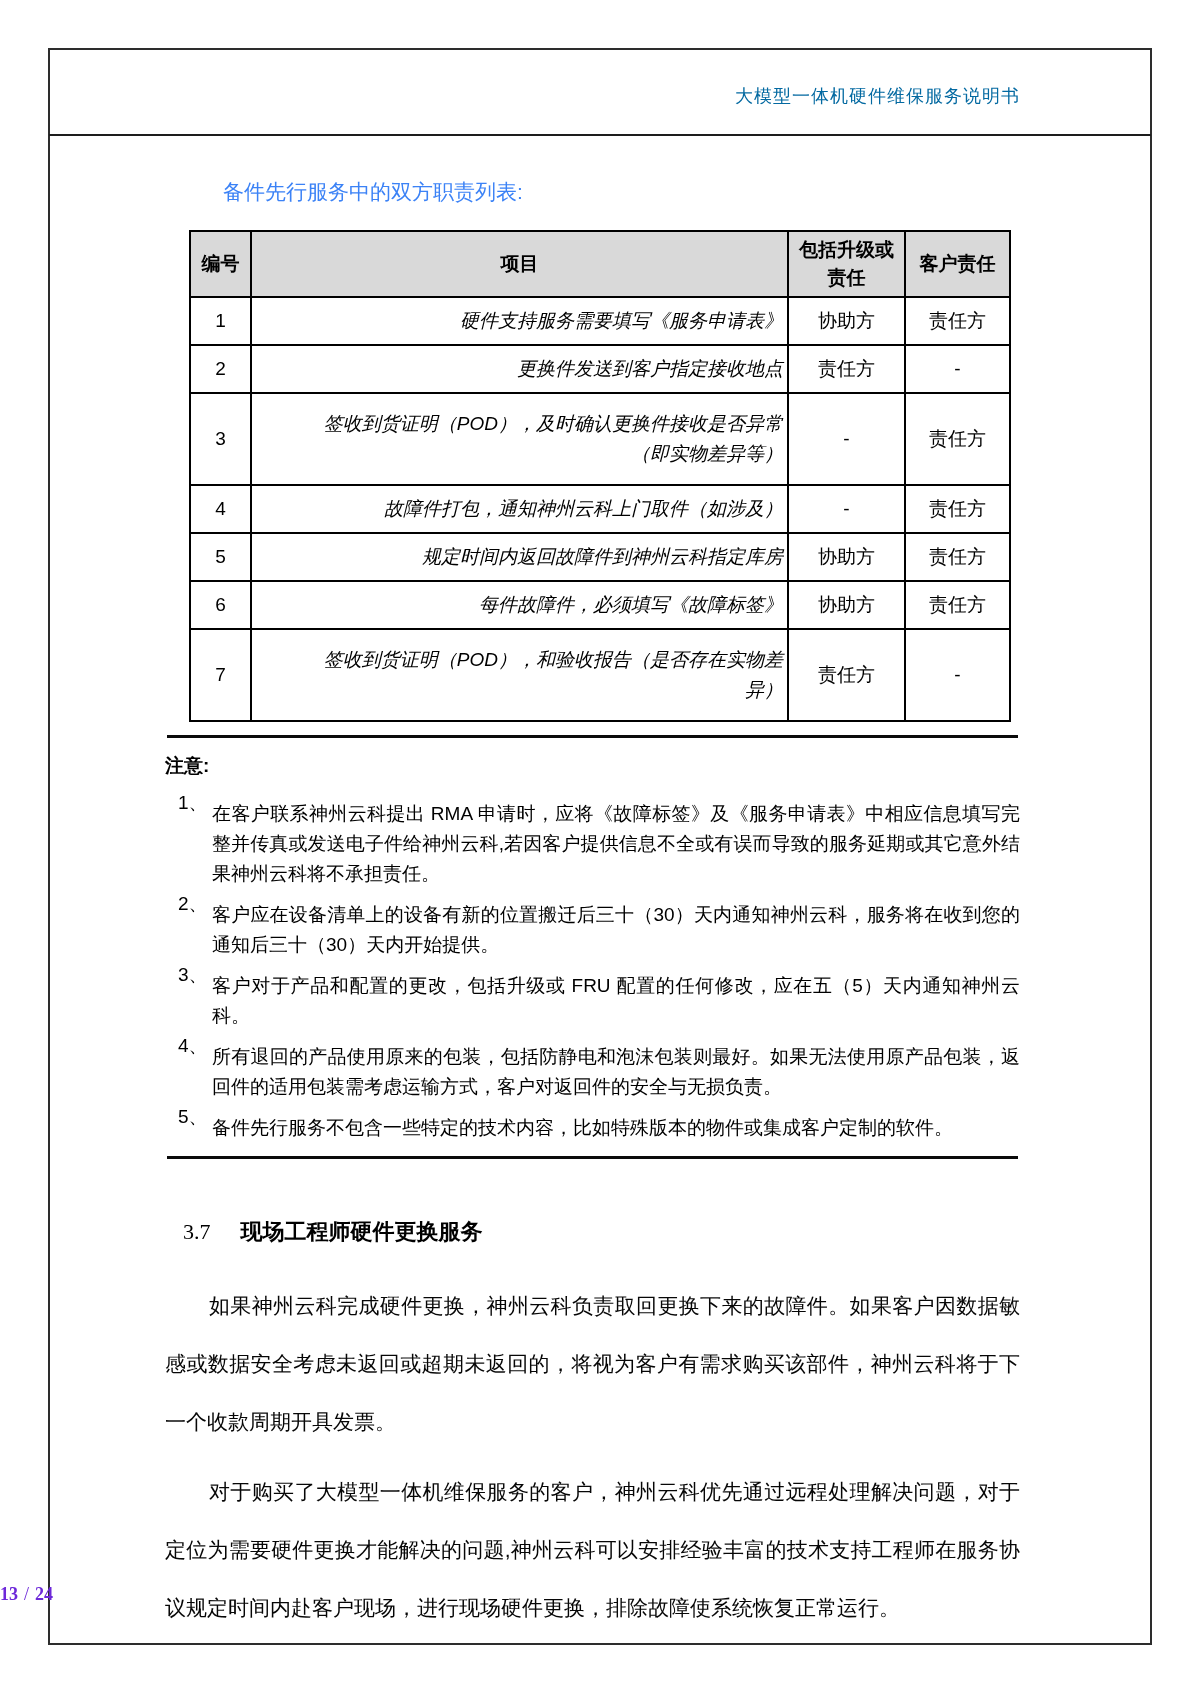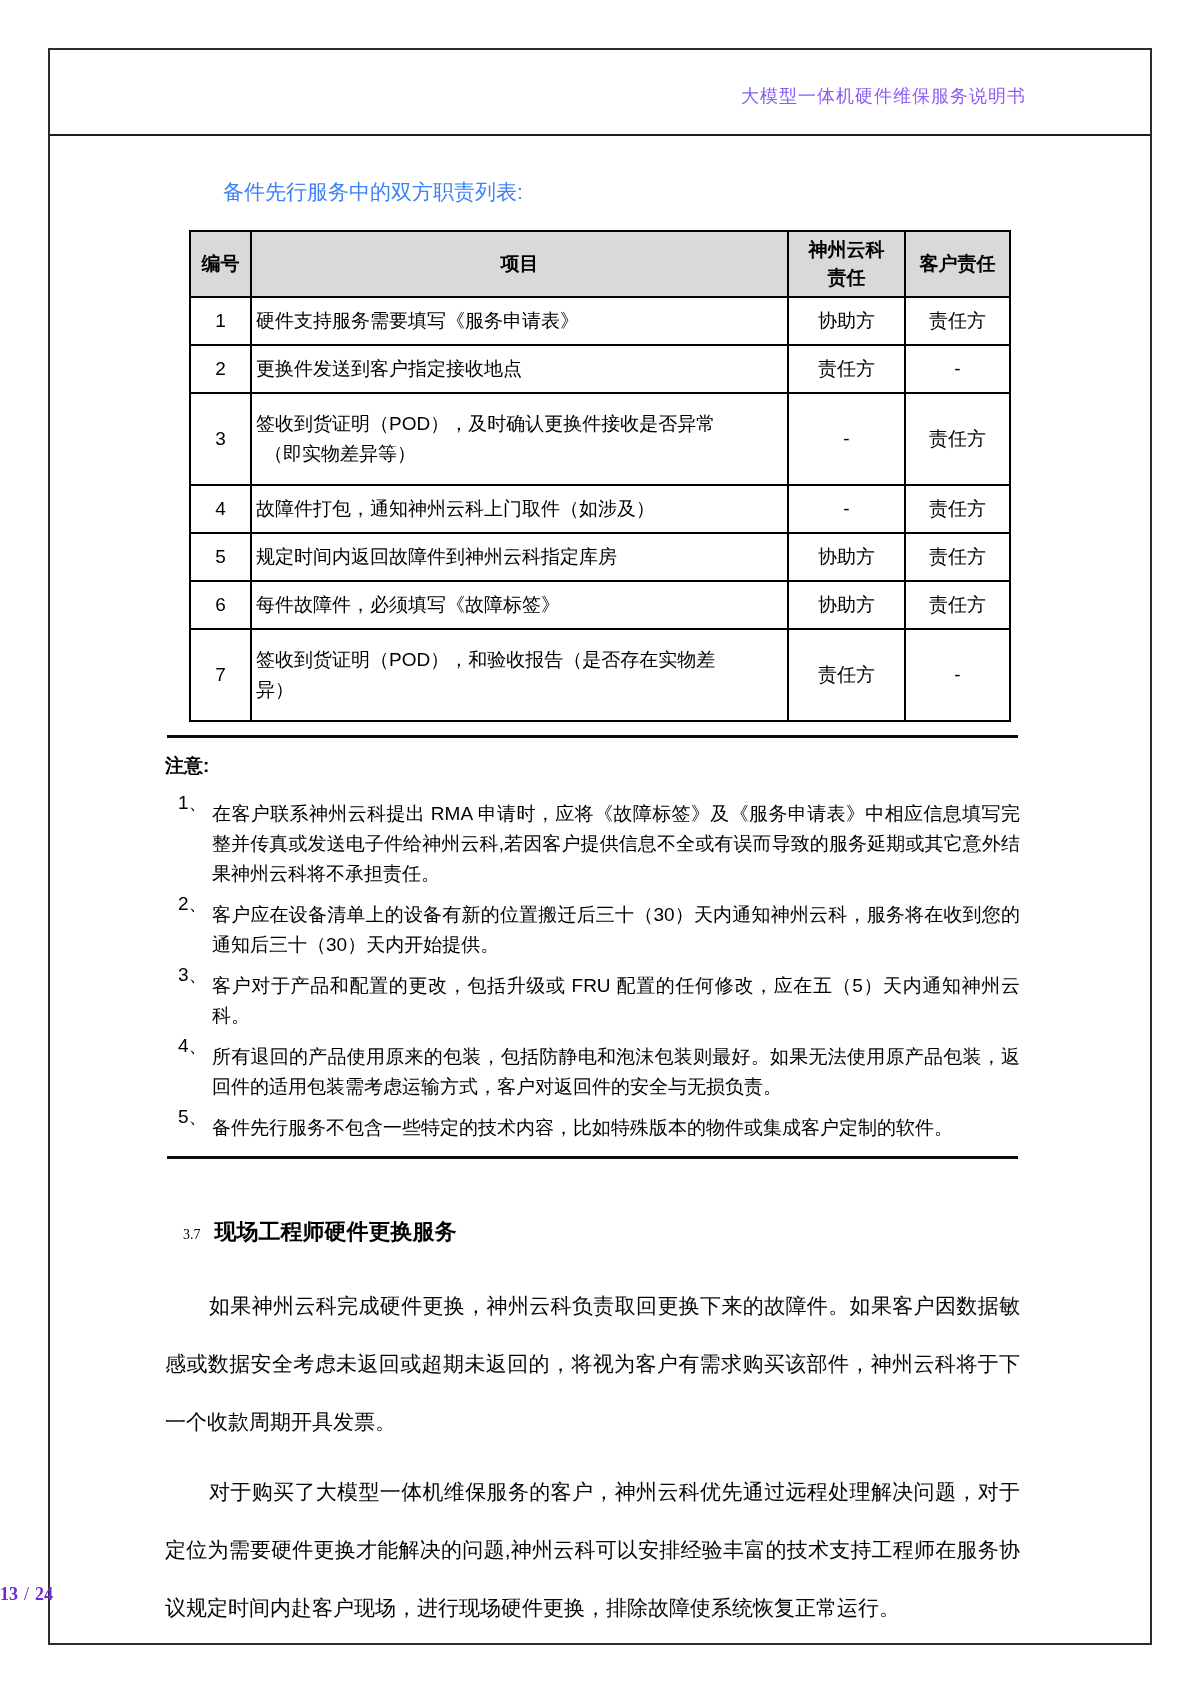--- a/index.html
+++ b/index.html
@@ -11,23 +11,23 @@
   }
   .page { position: relative; width: 1200px; height: 1698px; background: #fff; overflow: hidden; }
 
   .frame {
     position: absolute; left: 48px; top: 48px;
     width: 1104px; height: 1597px;
     border: 2px solid #2d2d2d;
   }
 
   .doc-header {
-    position: absolute; top: 84px; right: 174px;
+    position: absolute; top: 84px; right: 180px;
     font-family: "Liberation Serif", serif;
-    font-size: 18px; color: #8b5cf6; letter-spacing: 1px;
+    font-size: 18px; color: #0369a1; letter-spacing: 1px;
   }
   .header-rule {
     position: absolute; left: 49px; top: 134px; width: 1102px;
     border-top: 2px solid #1d1d1d;
   }
 
   .content { position: absolute; left: 165px; top: 152px; width: 855px; }
 
   .intro-title {
     margin: 26px 0 0 58px;
@@ -52,37 +52,37 @@
     height: 64px;
     line-height: 28px;
     padding: 4px 2px;
   }
   col.c-no { width: 61px; }
   col.c-item { width: 537px; }
   col.c-dcits { width: 117px; }
   col.c-cust { width: 105px; }
   table.resp td { padding: 8px 4px; line-height: 30px; }
   td.cell-no, td.cell-dcits, td.cell-cust { text-align: center; }
-  td.cell-item { text-align: left; padding-left: 14px; padding-right: 16px; }
+  td.cell-item { text-align: right; padding-left: 14px; padding-right: 16px; font-style: italic; }
   tr.row-tall td { padding-top: 15px; padding-bottom: 15px; }
   .item-line2 { padding-left: 8px; }
 
   .sep-rule {
     margin: 13px 0 0 2px; width: 851px;
     border-top: 3px solid #0a0a0a;
   }
 
   .notes-label { margin-top: 15px; font-size: 19px; font-weight: bold; }
   .notes-list { margin-top: 9px; list-style: none; }
   .note-item { display: flex; font-size: 19px; line-height: 30px; }
   .note-marker { flex: none; width: 47px; padding-left: 13px; }
   .note-text { flex: 1; text-align: justify; margin-top: 11px; }
 
   .section-heading { margin: 58px 0 0 18px; display: flex; align-items: baseline; }
-  .section-number { font-family: "Liberation Serif", serif; font-size: 14px; margin-right: 14px; }
+  .section-number { font-family: "Liberation Serif", serif; font-size: 22px; margin-right: 30px; }
   .section-title { font-size: 22px; font-weight: bold; }
 
   .body-para {
     margin-top: 30px;
     font-size: 21px;
     line-height: 58px;
     text-align: justify;
     text-indent: 44px;
     color: #060606;
   }
@@ -116,21 +116,21 @@
         <col class="c-no">
           <col class="c-item">
           <col class="c-dcits">
           <col class="c-cust">
       </colgroup>
       <thead>
         <tr>
           <th>编号</th>
           <th>项目</th>
           <th>
-            <div>神州云科</div>
+            <div>包括升级或</div>
             <div>责任</div>
           </th>
           <th>客户责任</th>
         </tr>
       </thead>
       <tbody>
         <tr>
           <td class="cell-no">1</td>
           <td class="cell-item">硬件支持服务需要填写《服务申请表》</td>
           <td class="cell-dcits">协助方</td>

